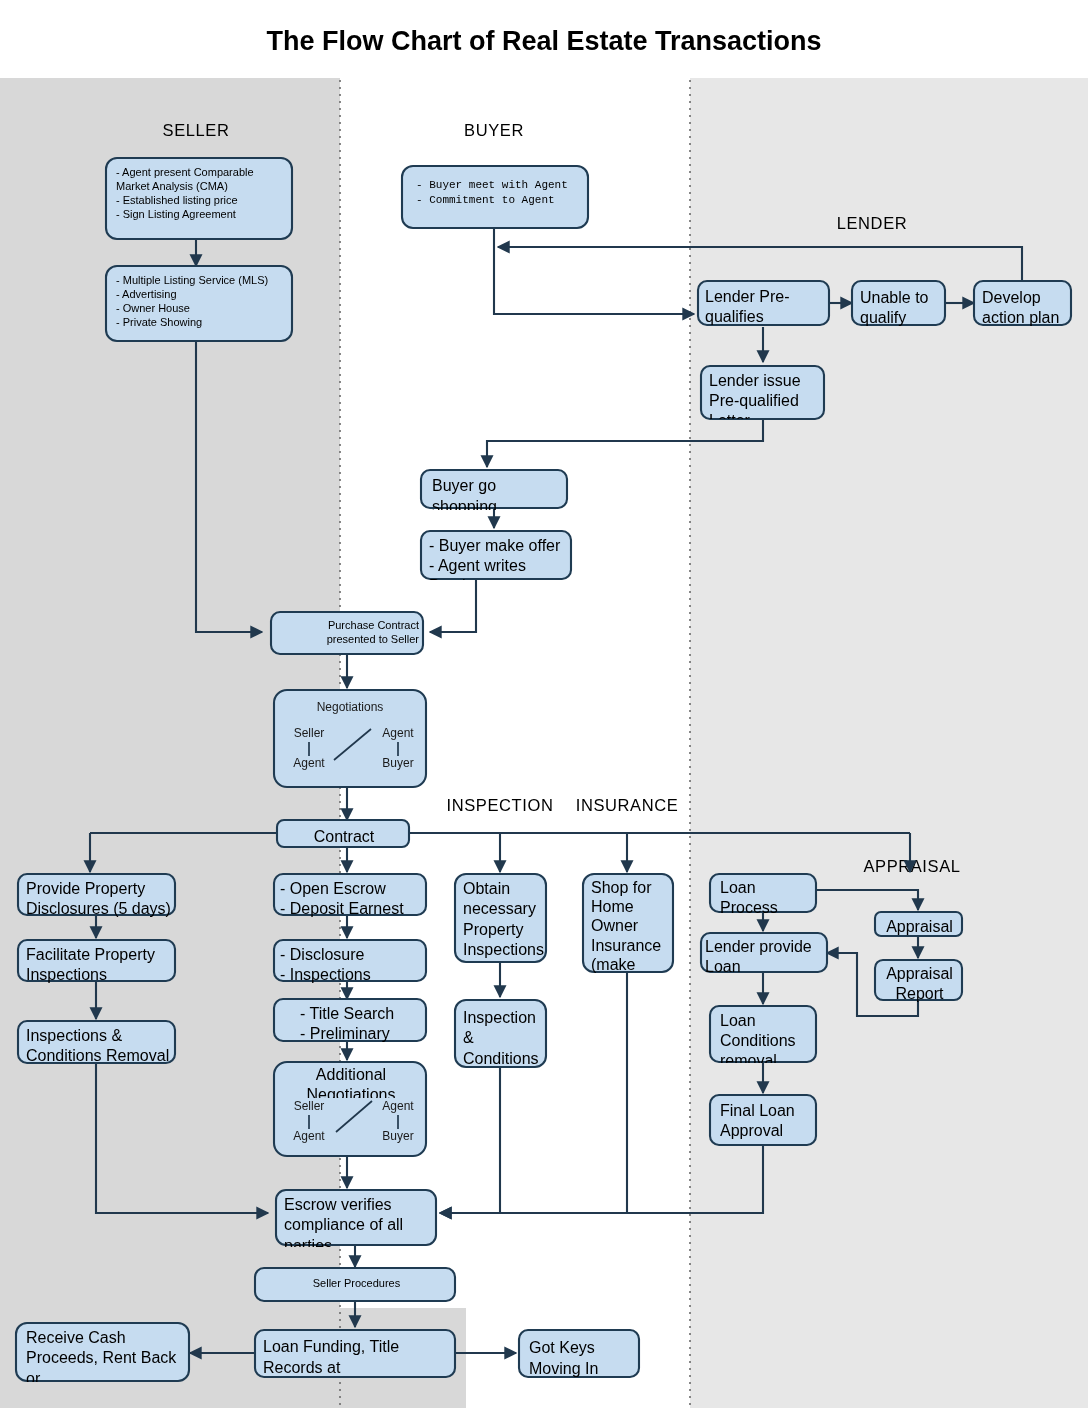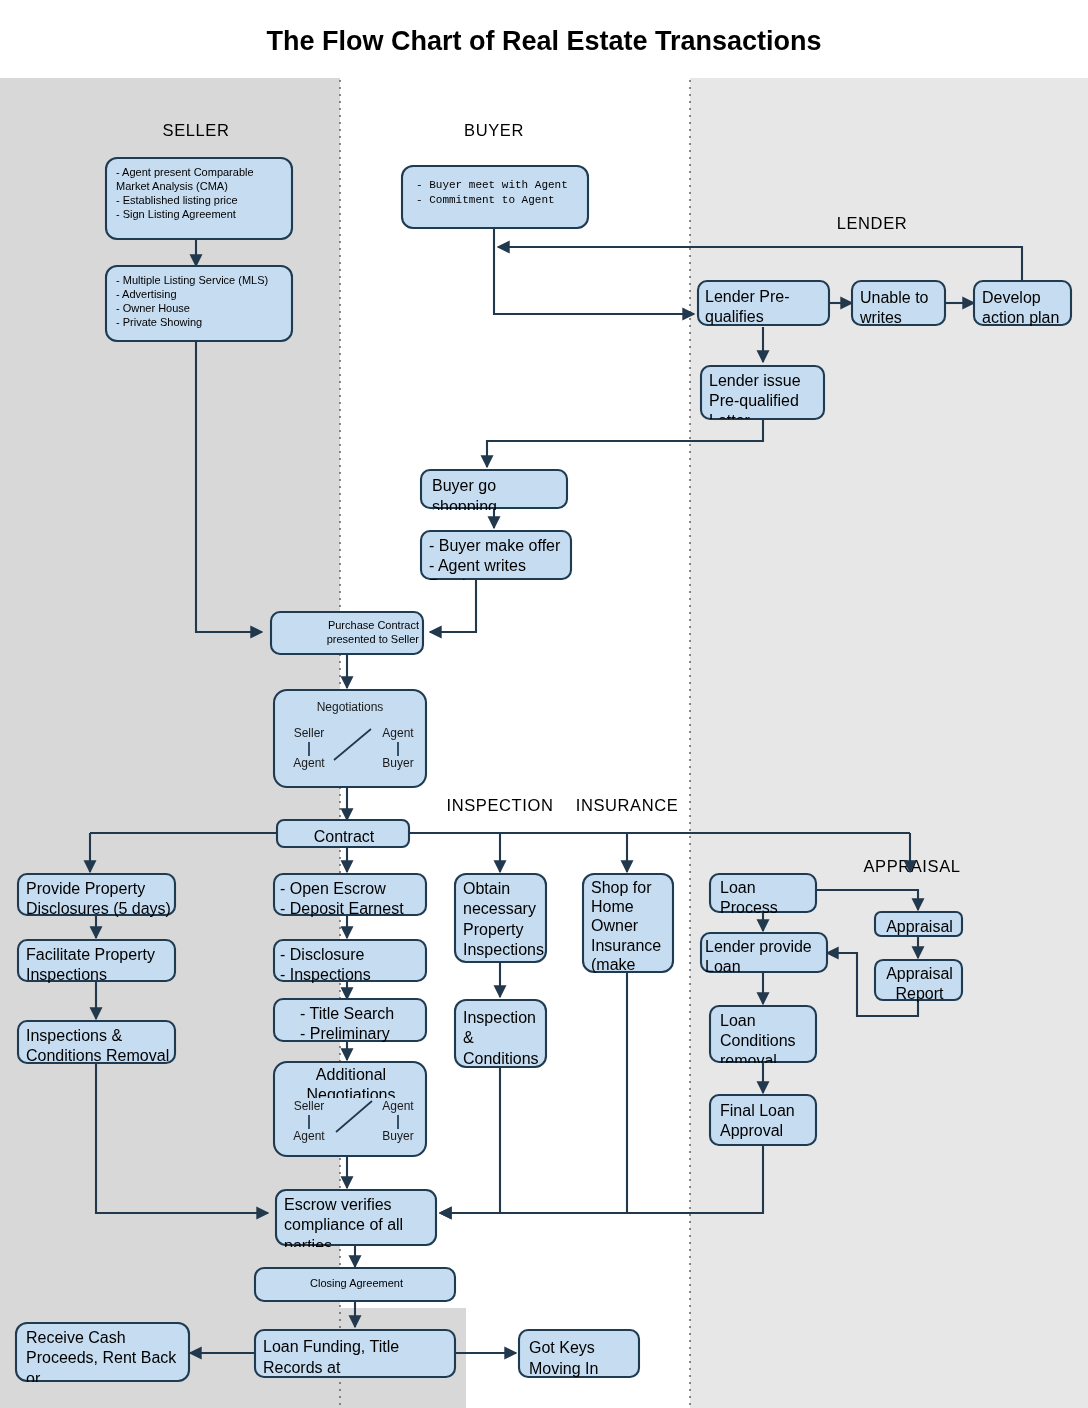--- a/index.html
+++ b/index.html
@@ -145,21 +145,21 @@
       <rect class="nodebox" x="698" y="281" width="131" height="44" rx="9"></rect>
       <foreignObject x="702" y="285" width="127" height="40">
         <div xmlns="http://www.w3.org/1999/xhtml" class="node-text sm" style="white-space:pre-line;line-height:1.26;padding:2px 3px;">Lender Pre-qualifies
 Buyer</div>
       </foreignObject>
     </g>
     <g>
       <rect class="nodebox" x="852" y="281" width="93" height="44" rx="9"></rect>
       <foreignObject x="856" y="286" width="89" height="40">
         <div xmlns="http://www.w3.org/1999/xhtml" class="node-text sm" style="white-space:pre-line;line-height:1.26;padding:2px 4px;">Unable to
-writes</div>
+qualify</div>
       </foreignObject>
     </g>
     <g>
       <rect class="nodebox" x="974" y="281" width="97" height="44" rx="9"></rect>
       <foreignObject x="978" y="286" width="93" height="40">
         <div xmlns="http://www.w3.org/1999/xhtml" class="node-text sm" style="white-space:pre-line;line-height:1.26;padding:2px 4px;">Develop
 action plan</div>
       </foreignObject>
     </g>
     <g>
@@ -353,21 +353,21 @@
       <foreignObject x="280" y="1193" width="156" height="54">
         <div xmlns="http://www.w3.org/1999/xhtml" class="node-text sm" style="white-space:pre-line;line-height:1.28;padding:2px 4px;">Escrow verifies
 compliance of all parties
 to execute contract</div>
       </foreignObject>
     </g>
 
     <g>
       <rect class="nodebox" x="255" y="1268" width="200" height="33" rx="9"></rect>
       <foreignObject x="258" y="1271" width="197" height="32">
-        <div xmlns="http://www.w3.org/1999/xhtml" class="node-text" style="line-height:1.2;padding:6px 3px;text-align:center;">Closing Agreement</div>
+        <div xmlns="http://www.w3.org/1999/xhtml" class="node-text" style="line-height:1.2;padding:6px 3px;text-align:center;">Seller Procedures</div>
       </foreignObject>
     </g>
 
     <g>
       <rect class="nodebox" x="16" y="1323" width="173" height="58" rx="11"></rect>
       <foreignObject x="22" y="1326" width="167" height="56">
         <div xmlns="http://www.w3.org/1999/xhtml" class="node-text sm" style="white-space:pre-line;line-height:1.28;padding:2px 4px;">Receive Cash
 Proceeds, Rent Back or
 Move</div>
       </foreignObject>

